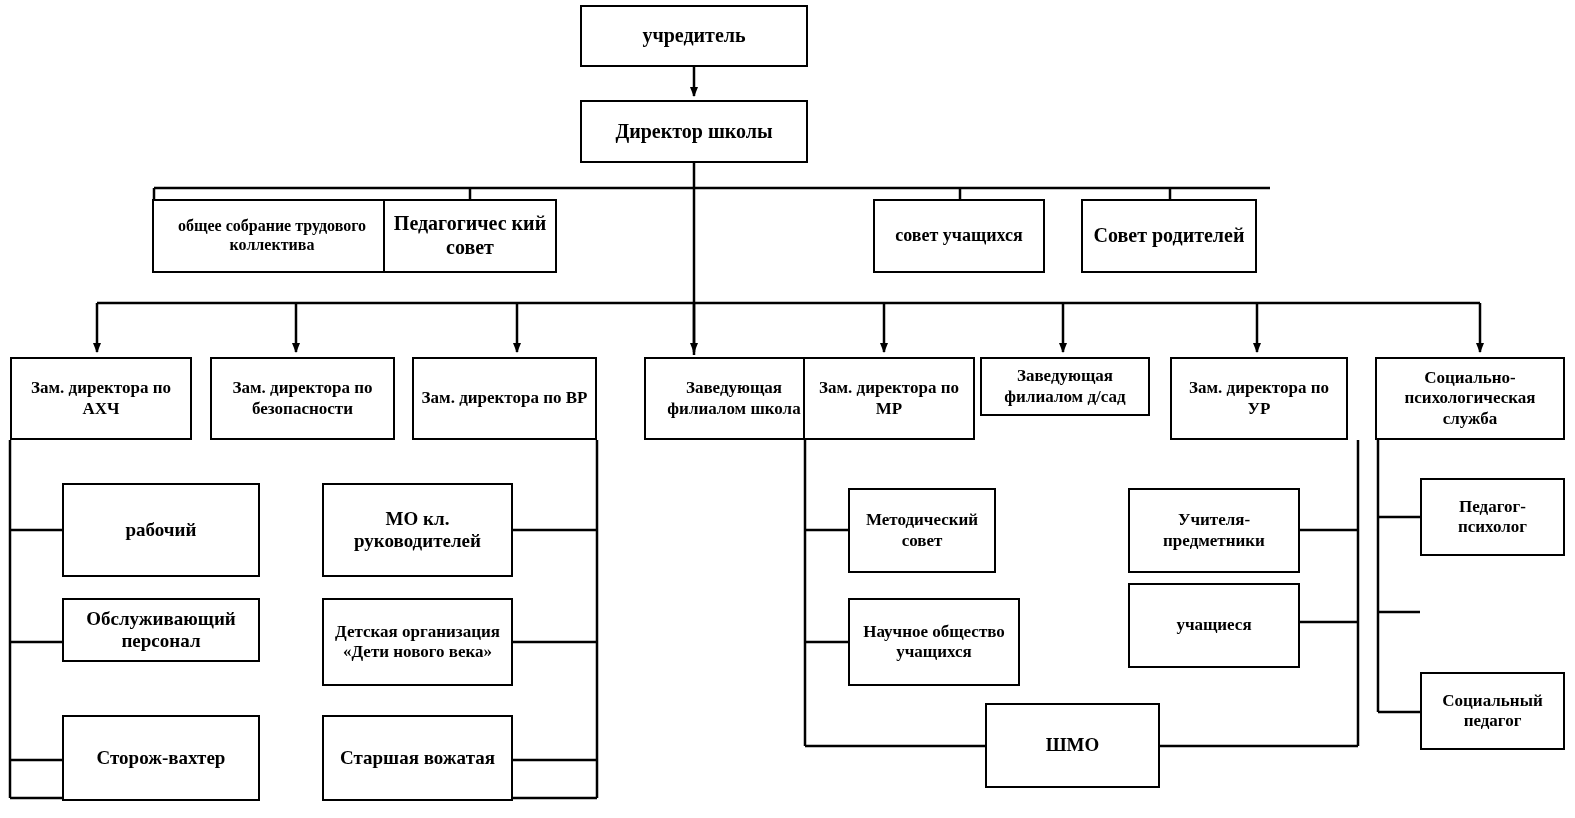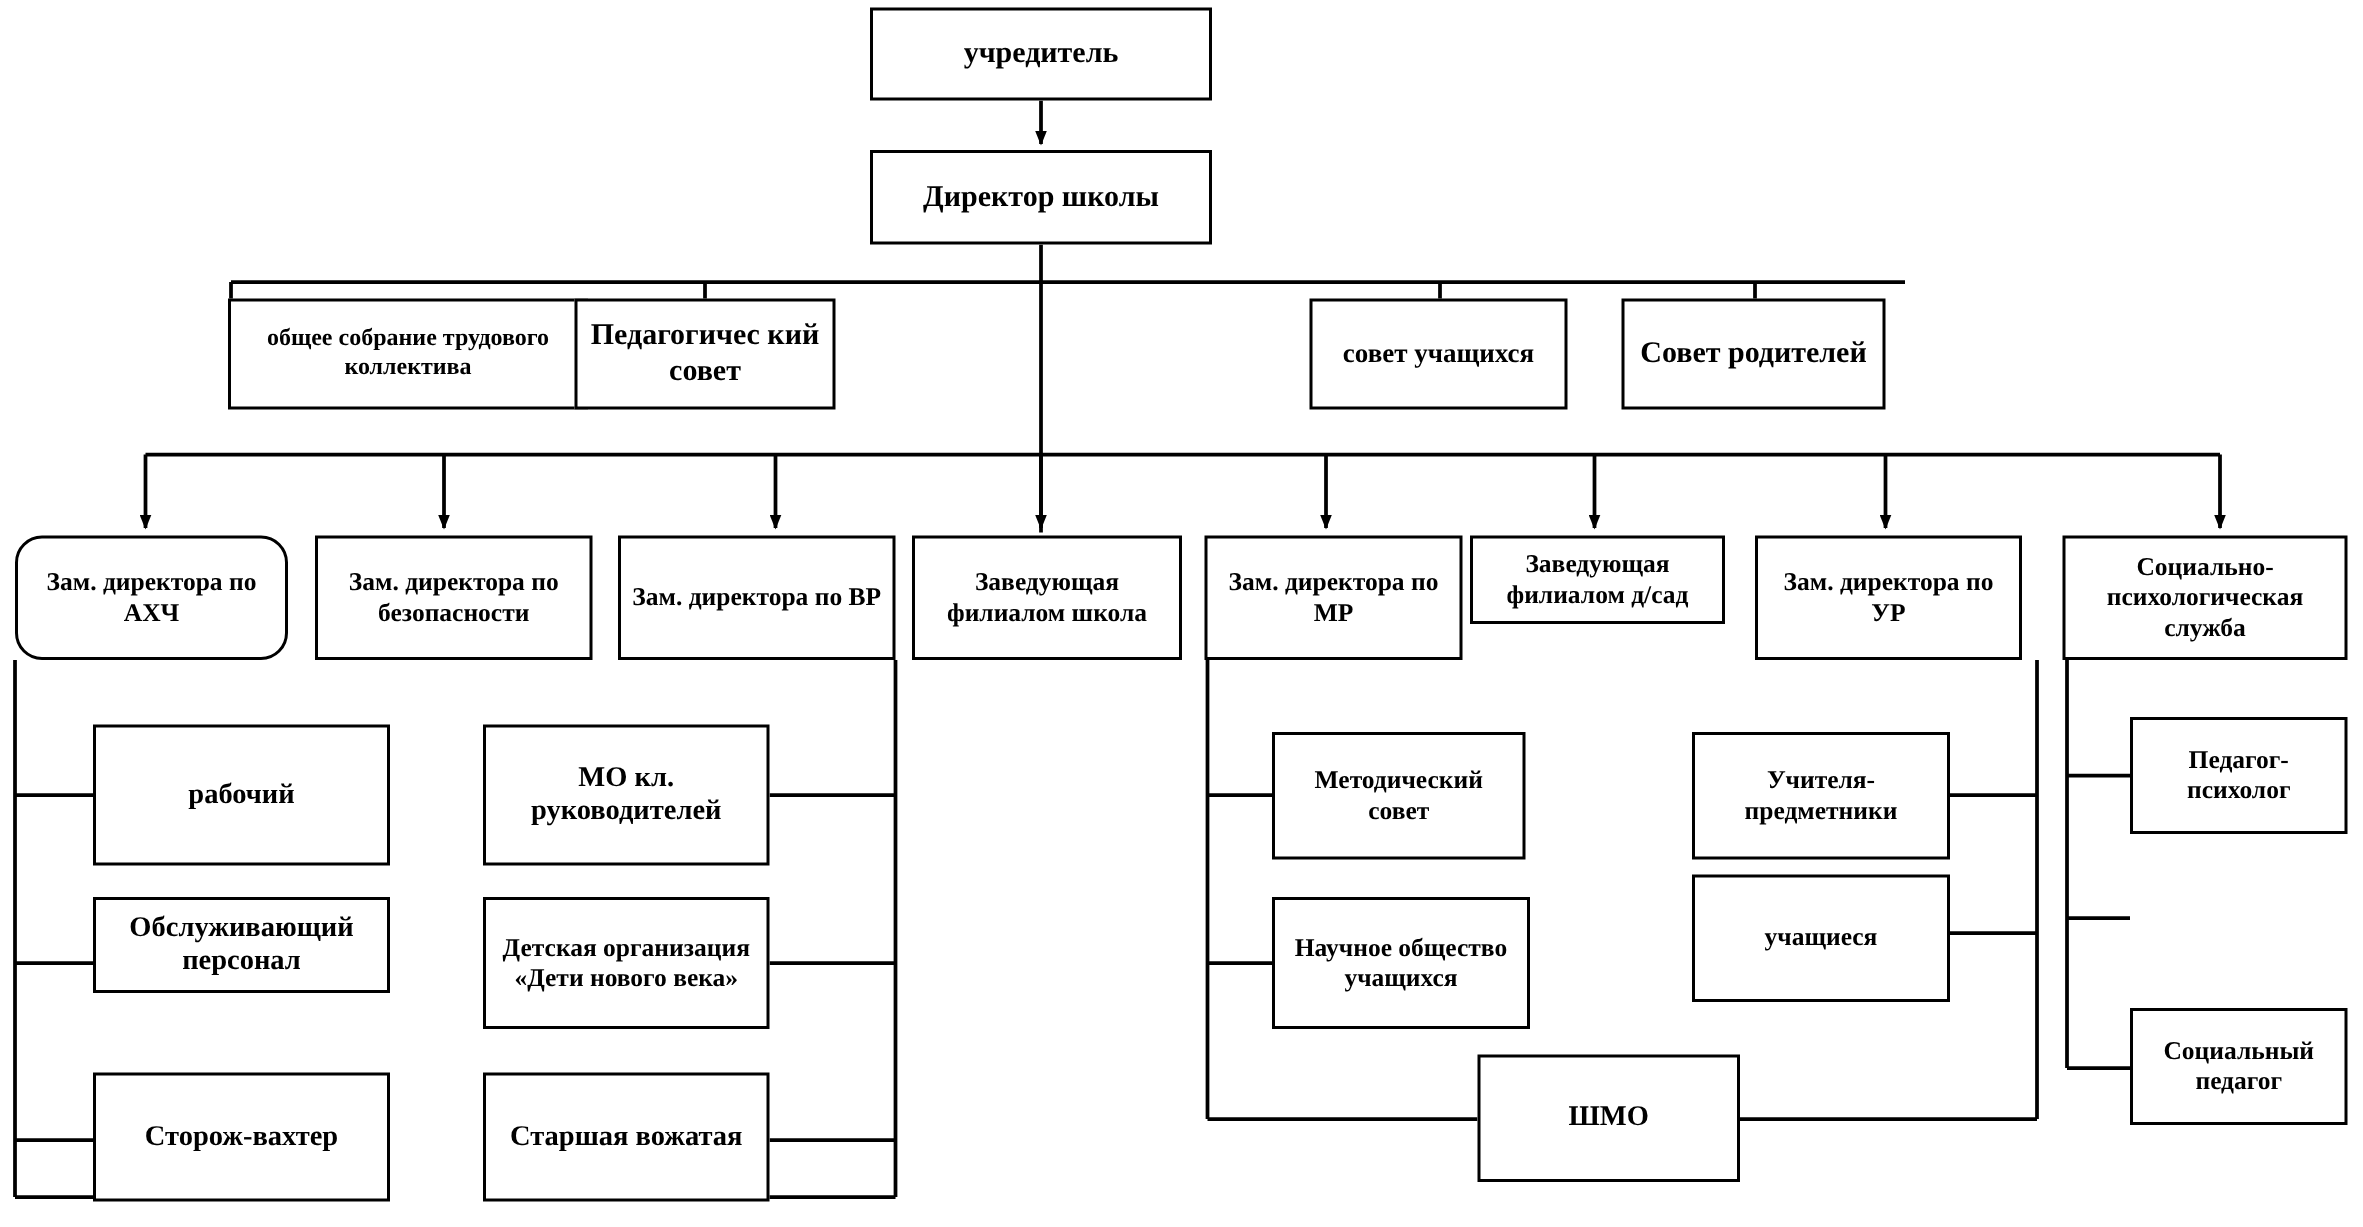--- a/index.html
+++ b/index.html
@@ -129,33 +129,33 @@
   </div>
 
   <div class="node f18" style="left:873px; top:199px; width:172px; height:74px;">
     <span>совет учащихся</span>
   </div>
 
   <div class="node f20" style="left:1081px; top:199px; width:176px; height:74px;">
     <span>Совет родителей</span>
   </div>
 
-  <div class="node f17" style="left:10px; top:357px; width:182px; height:83px;border-radius:18px;">
+  <div class="node f17" style="left:10px; top:357px; width:182px; height:83px;">
     <span>Зам. директора по АХЧ</span>
   </div>
 
   <div class="node f17" style="left:210px; top:357px; width:185px; height:83px;">
     <span>Зам. директора по безопасности</span>
   </div>
 
   <div class="node f17" style="left:412px; top:357px; width:185px; height:83px;">
     <span>Зам. директора по ВР</span>
   </div>
 
-  <div class="node f17" style="left:608px; top:357px; width:180px; height:83px;">
+  <div class="node f17" style="left:644px; top:357px; width:180px; height:83px;">
     <span>Заведующая филиалом школа</span>
   </div>
 
   <div class="node f17" style="left:803px; top:357px; width:172px; height:83px;">
     <span>Зам. директора по МР</span>
   </div>
 
   <div class="node f17" style="left:980px; top:357px; width:170px; height:59px;">
     <span>Заведующая филиалом д/сад</span>
   </div>
@@ -185,21 +185,21 @@
   </div>
 
   <div class="node f17" style="left:322px; top:598px; width:191px; height:88px;">
     <span>Детская организация «Дети нового века»</span>
   </div>
 
   <div class="node f19" style="left:322px; top:715px; width:191px; height:86px;">
     <span>Старшая вожатая</span>
   </div>
 
-  <div class="node f17" style="left:848px; top:488px; width:169px; height:85px;">
+  <div class="node f17" style="left:848px; top:488px; width:148px; height:85px;">
     <span>Методический совет</span>
   </div>
 
   <div class="node f17" style="left:848px; top:598px; width:172px; height:88px;">
     <span>Научное общество учащихся</span>
   </div>
 
   <div class="node f19" style="left:985px; top:703px; width:175px; height:85px;">
     <span>ШМО</span>
   </div>

